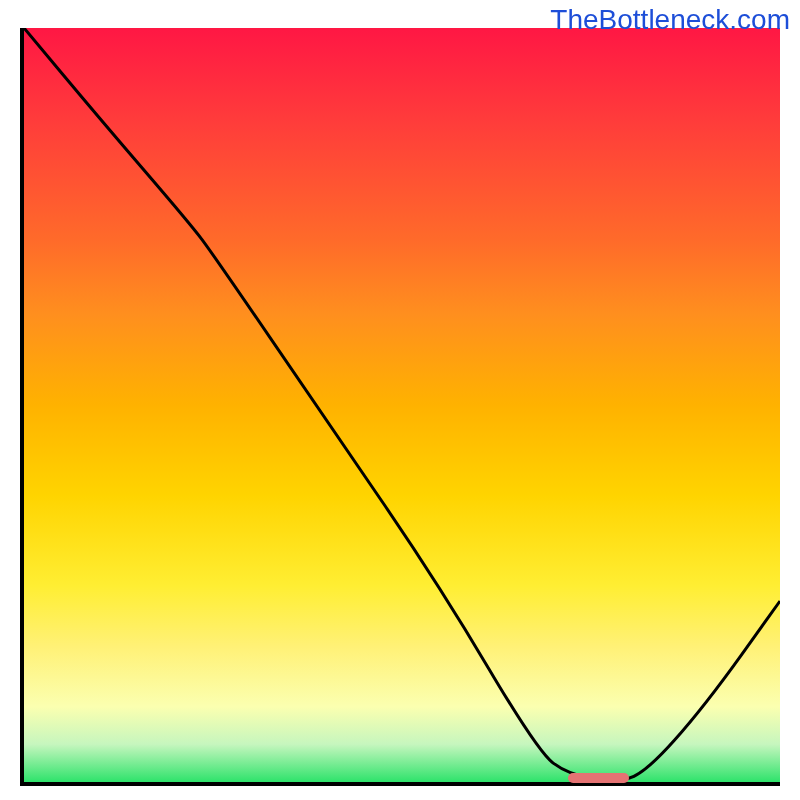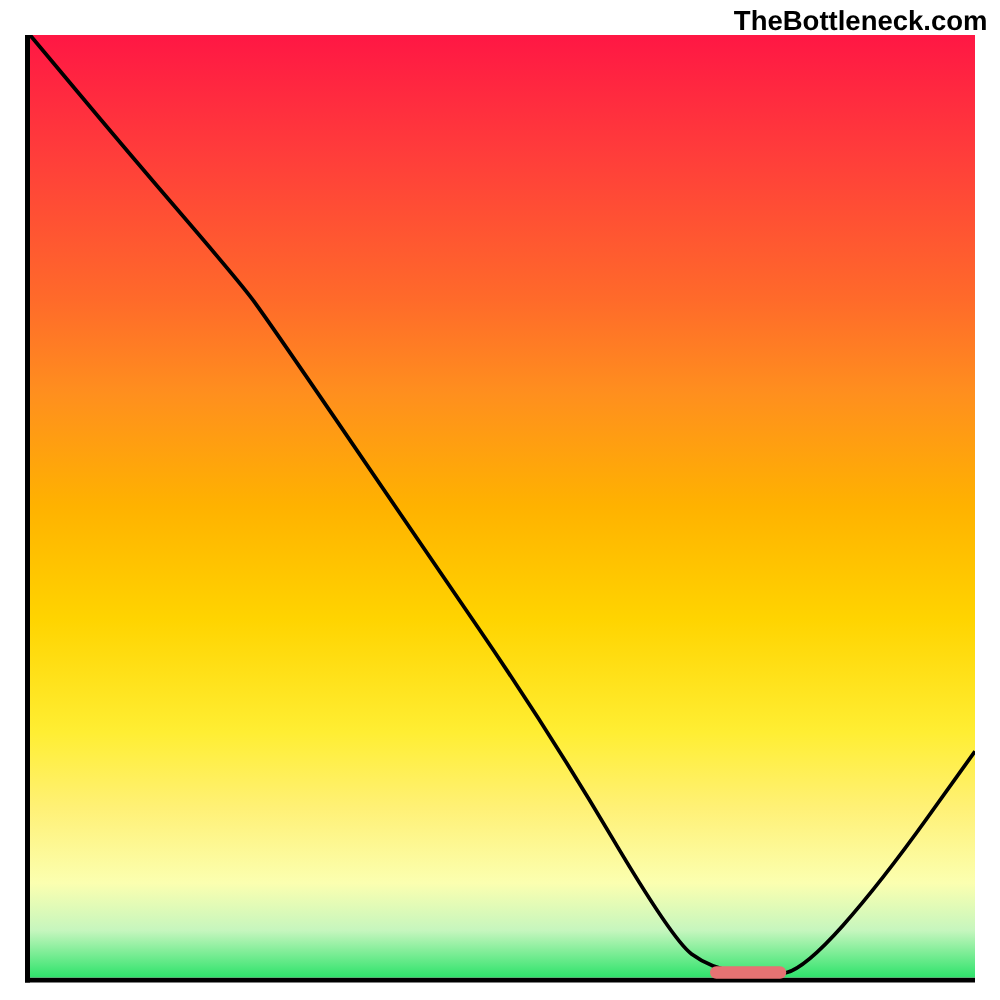--- a/index.html
+++ b/index.html
@@ -8,23 +8,23 @@
     width: 800px;
     height: 800px;
     font-family: Arial, sans-serif;
     background: #fff;
     position: relative;
   }
   .watermark {
     position: absolute;
     top: 4px;
     right: 10px;
-    font-size: 22px;
-    font-weight: bold;
-    color: #000000;
+    font-size: 28px;
+    font-weight: normal;
+    color: #1d4ed8;
     z-index: 10;
   }
   .chart-area {
     position: absolute;
     left: 20px;
     top: 28px;
     width: 760px;
     height: 758px;
     border-left: 4px solid #000;
     border-bottom: 4px solid #000;

